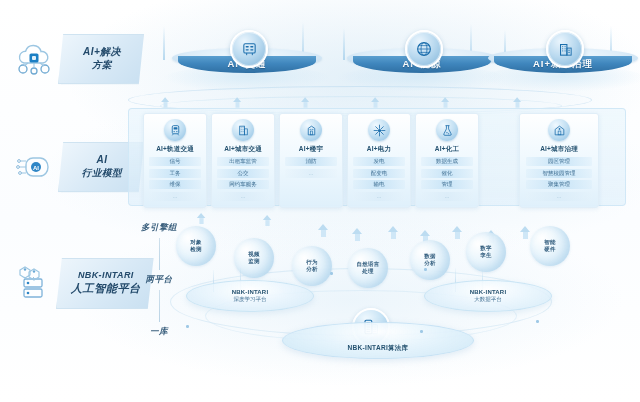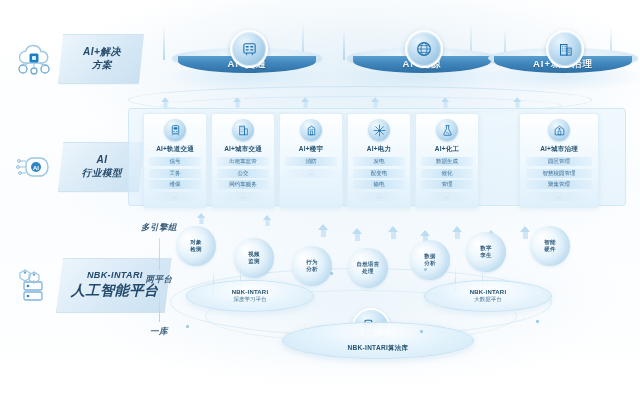--- a/index.html
+++ b/index.html
@@ -33,21 +33,21 @@
     font-weight:bold;
     line-height:1.35;
     background:linear-gradient(135deg,#eef6fc 0%,#d8e9f6 55%,#c9e0f1 100%);
     border:1px solid #cfe3f1;
     box-shadow:3px 3px 0 rgba(226,238,248,.9), 0 2px 5px rgba(90,140,180,.12);
     clip-path:polygon(6% 0%,100% 0%,94% 100%,0% 100%);
   }
   .plaque .l1{font-size:10px;letter-spacing:.4px;white-space:nowrap;}
   .plaque .l2{font-size:9.5px;letter-spacing:.6px;white-space:nowrap;}
   .plaque.small .l1{font-size:9px;}
-  .plaque.small .l2{font-size:14px;}
+  .plaque.small .l2{font-size:11px;}
 
   
   .axis{position:absolute;left:137px;top:222px;width:44px;height:116px;
         display:flex;flex-direction:column;align-items:center;}
   .axis .tick{font-size:8.5px;font-weight:bold;font-style:italic;color:#3a5f7d;white-space:nowrap;letter-spacing:.5px;}
   .axis .line{width:1px;flex:1;background:linear-gradient(180deg,#cfe0ec,#b9d3e5);margin:4px 0;}
 
   
   .dais{position:absolute;width:150px;height:62px;}
   .dais .top-ellipse{

